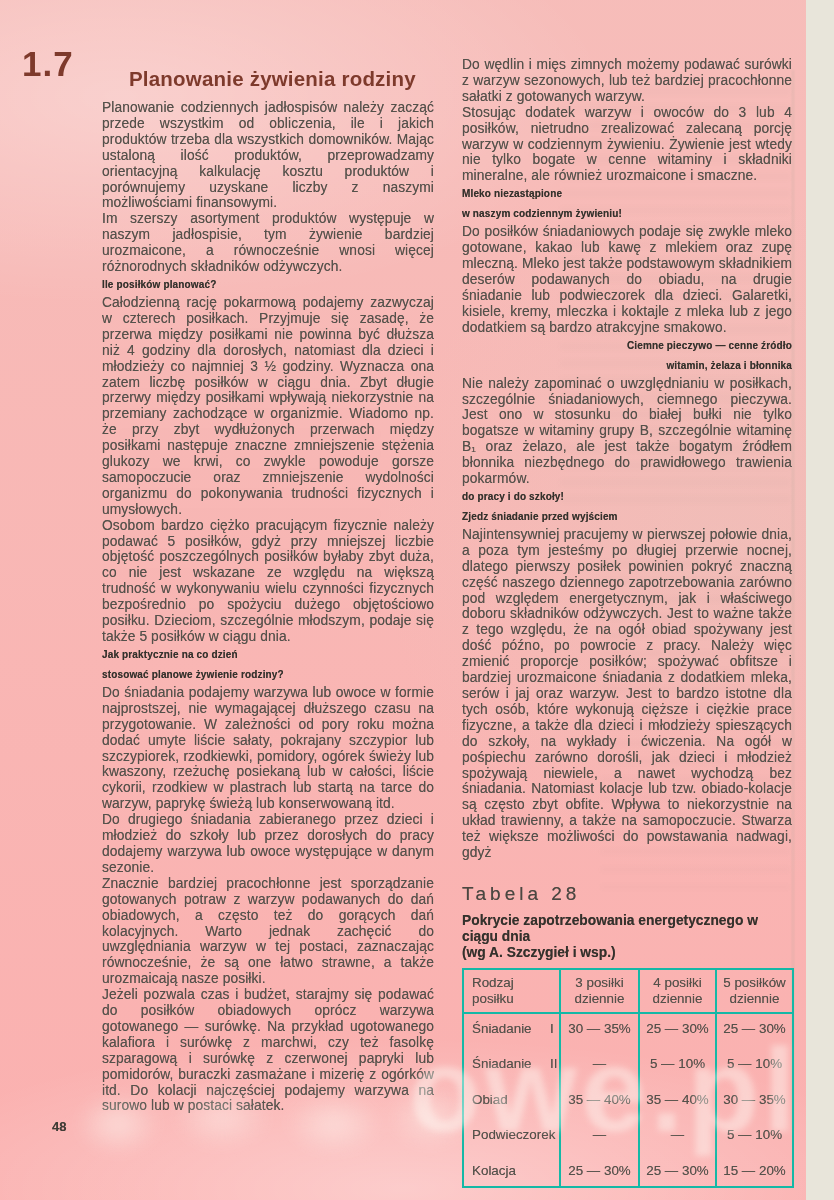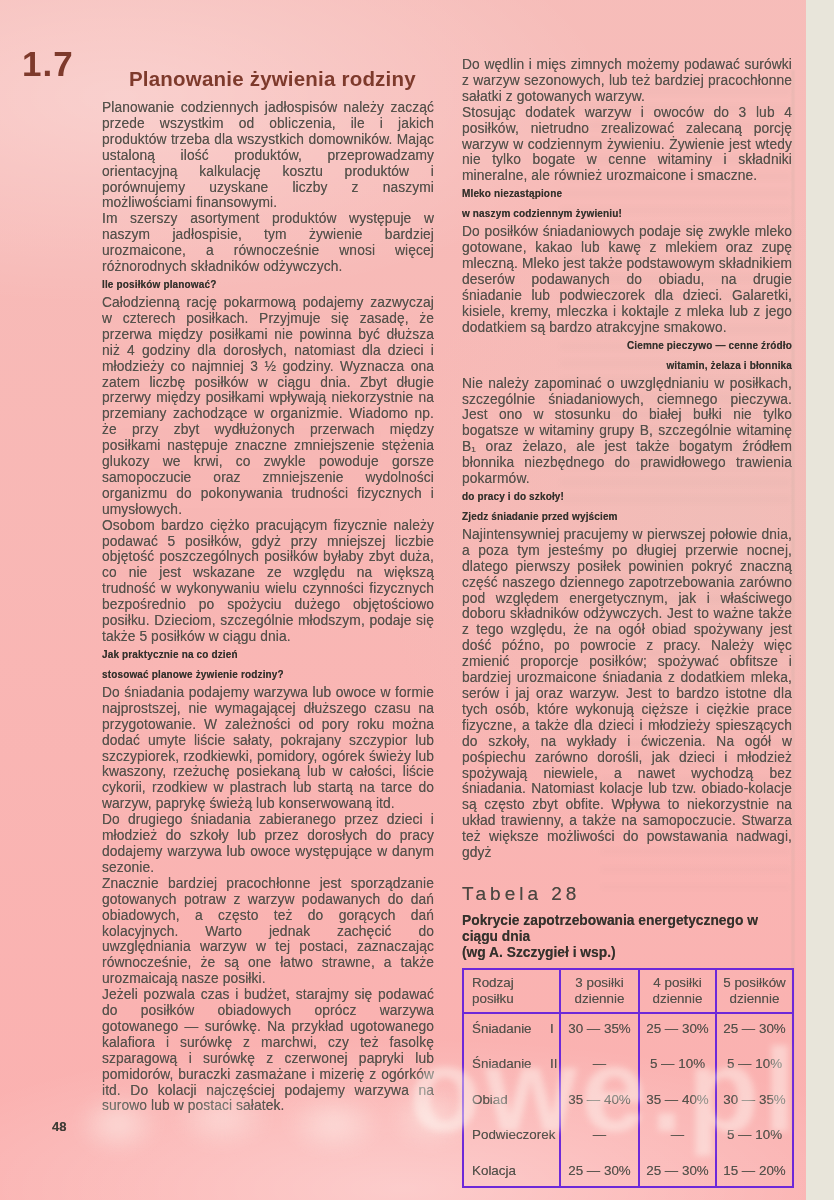--- a/index.html
+++ b/index.html
@@ -64,21 +64,21 @@
   }
   .tbl-caption{
     margin-top:8px;font-size:13.8px;line-height:16px;font-weight:bold;color:#34312c;
     text-shadow:0 0 .4px rgba(52,49,44,.6);
   }
   table.tbl{
     margin-top:7px;border-collapse:collapse;table-layout:fixed;width:330px;
     font-size:13.4px;color:#55514b;z-index:1;position:relative;
     text-shadow:0 0 .4px rgba(85,81,75,.6);
   }
-  table.tbl, table.tbl th, table.tbl td{border:2px solid #6d28d9;}
+  table.tbl, table.tbl th, table.tbl td{border:2px solid #14b8a6;}
   table.tbl tbody td{border-top:none;border-bottom:none;}
   table.tbl thead th{
     font-weight:normal;padding:5px 2px;line-height:16px;vertical-align:middle;text-align:center;
   }
   table.tbl thead th.c1{text-align:left;padding-left:8px;}
   table.tbl thead th span{display:block;}
   table.tbl tbody td{padding:9px 2px;line-height:17.5px;text-align:center;}
   table.tbl tbody td.c1{text-align:left;padding-left:8px;position:relative;}
   table.tbl tbody tr:first-child td{padding-top:6px;}
   table.tbl tbody tr:last-child td{padding-bottom:7px;}

